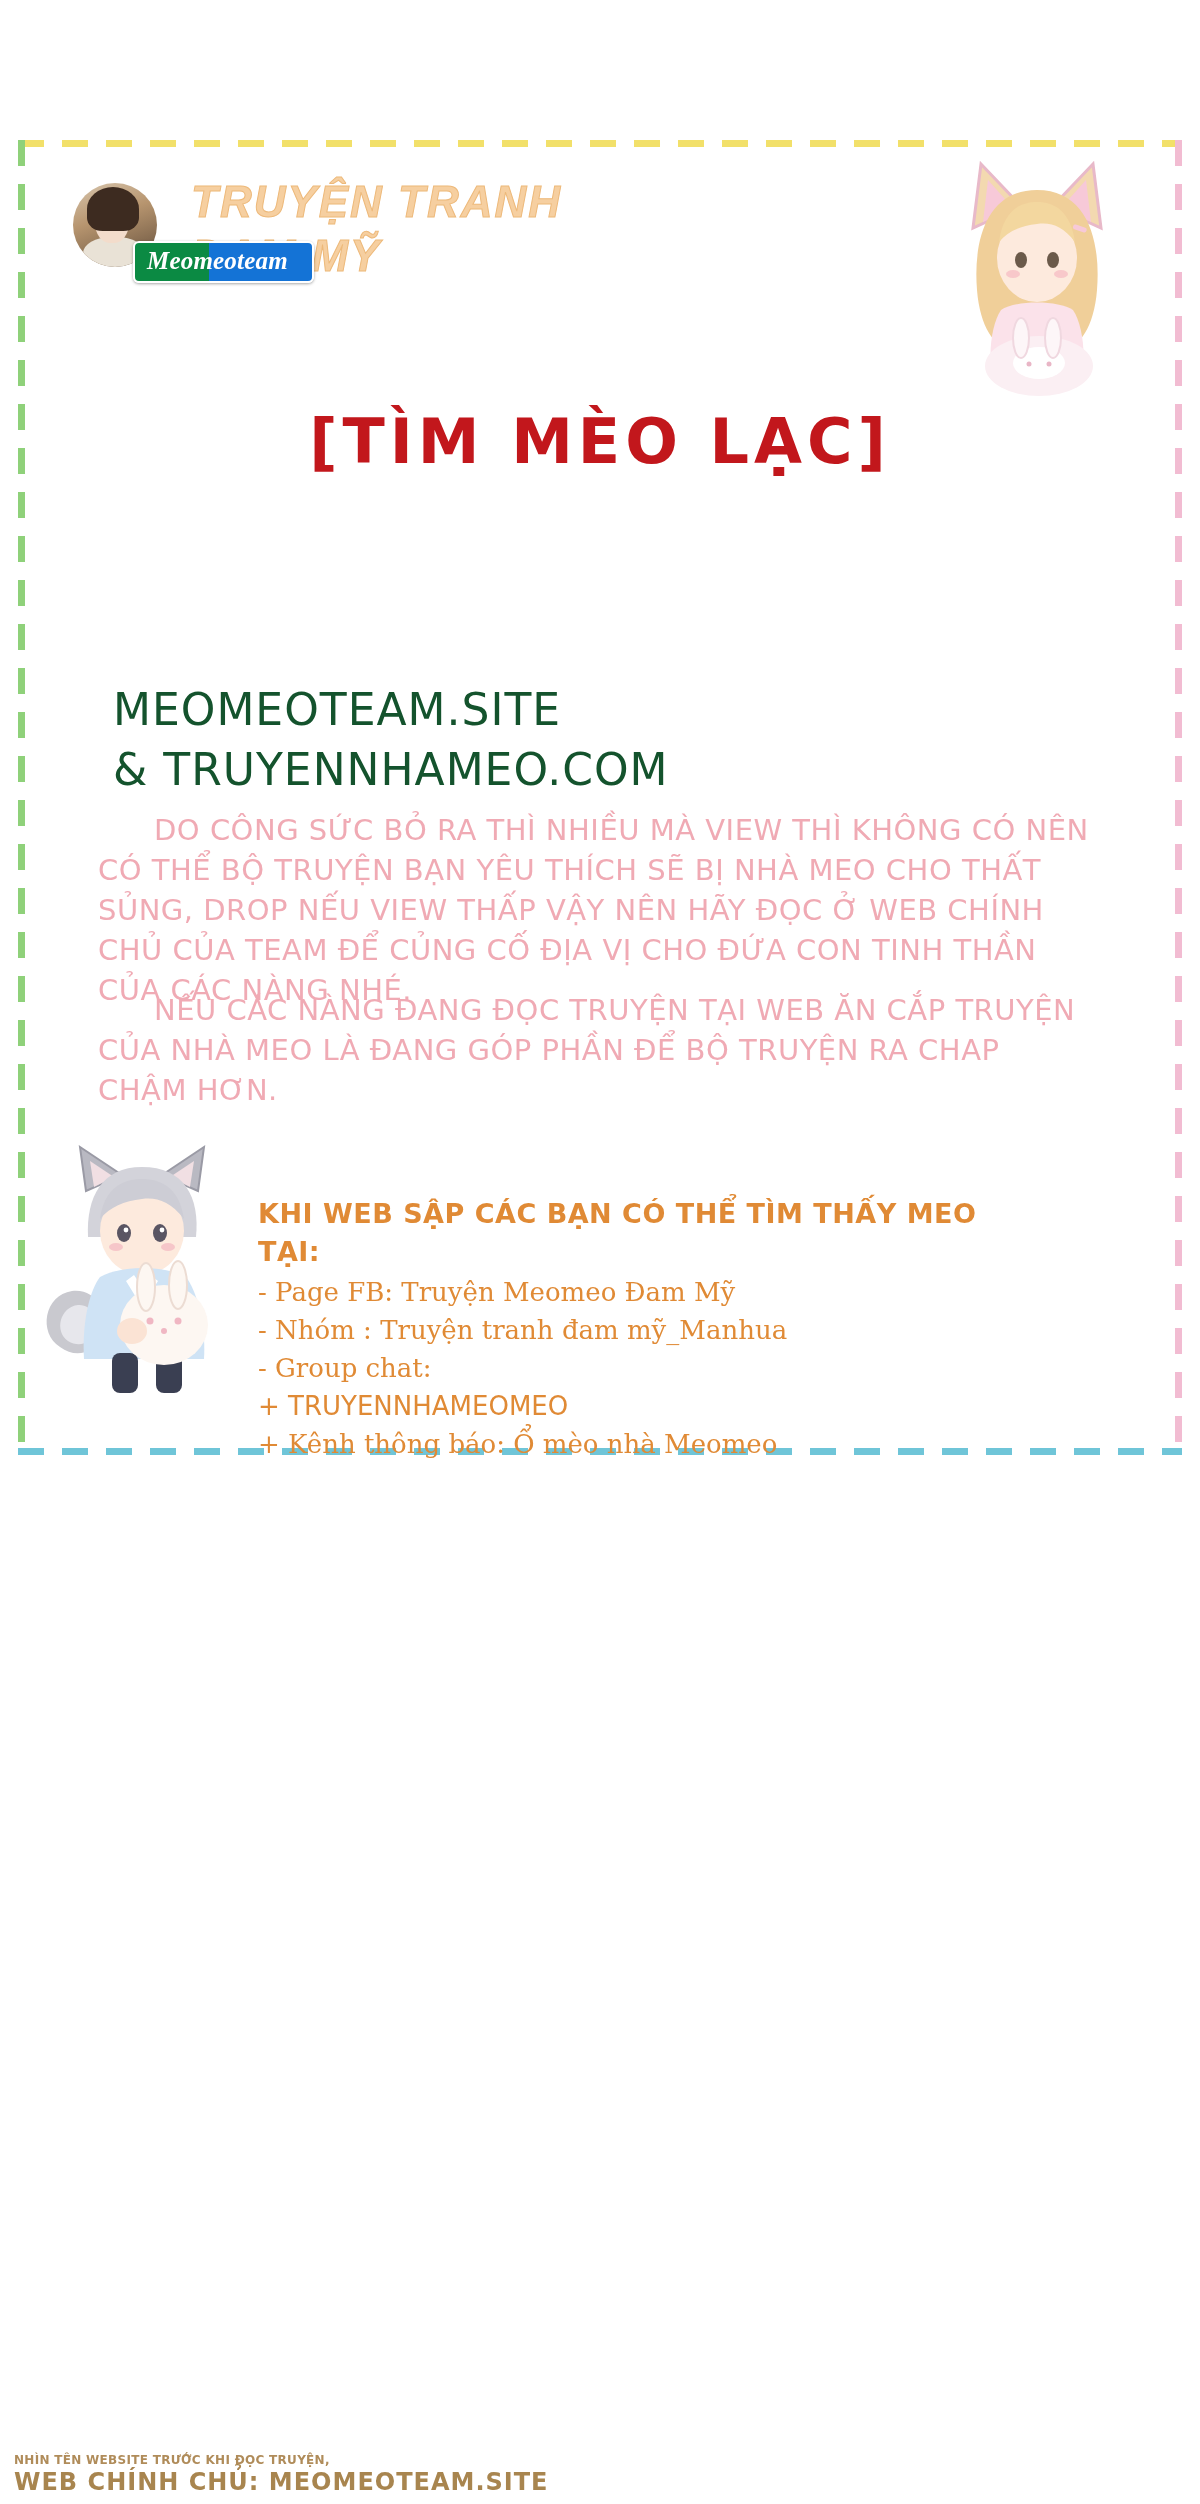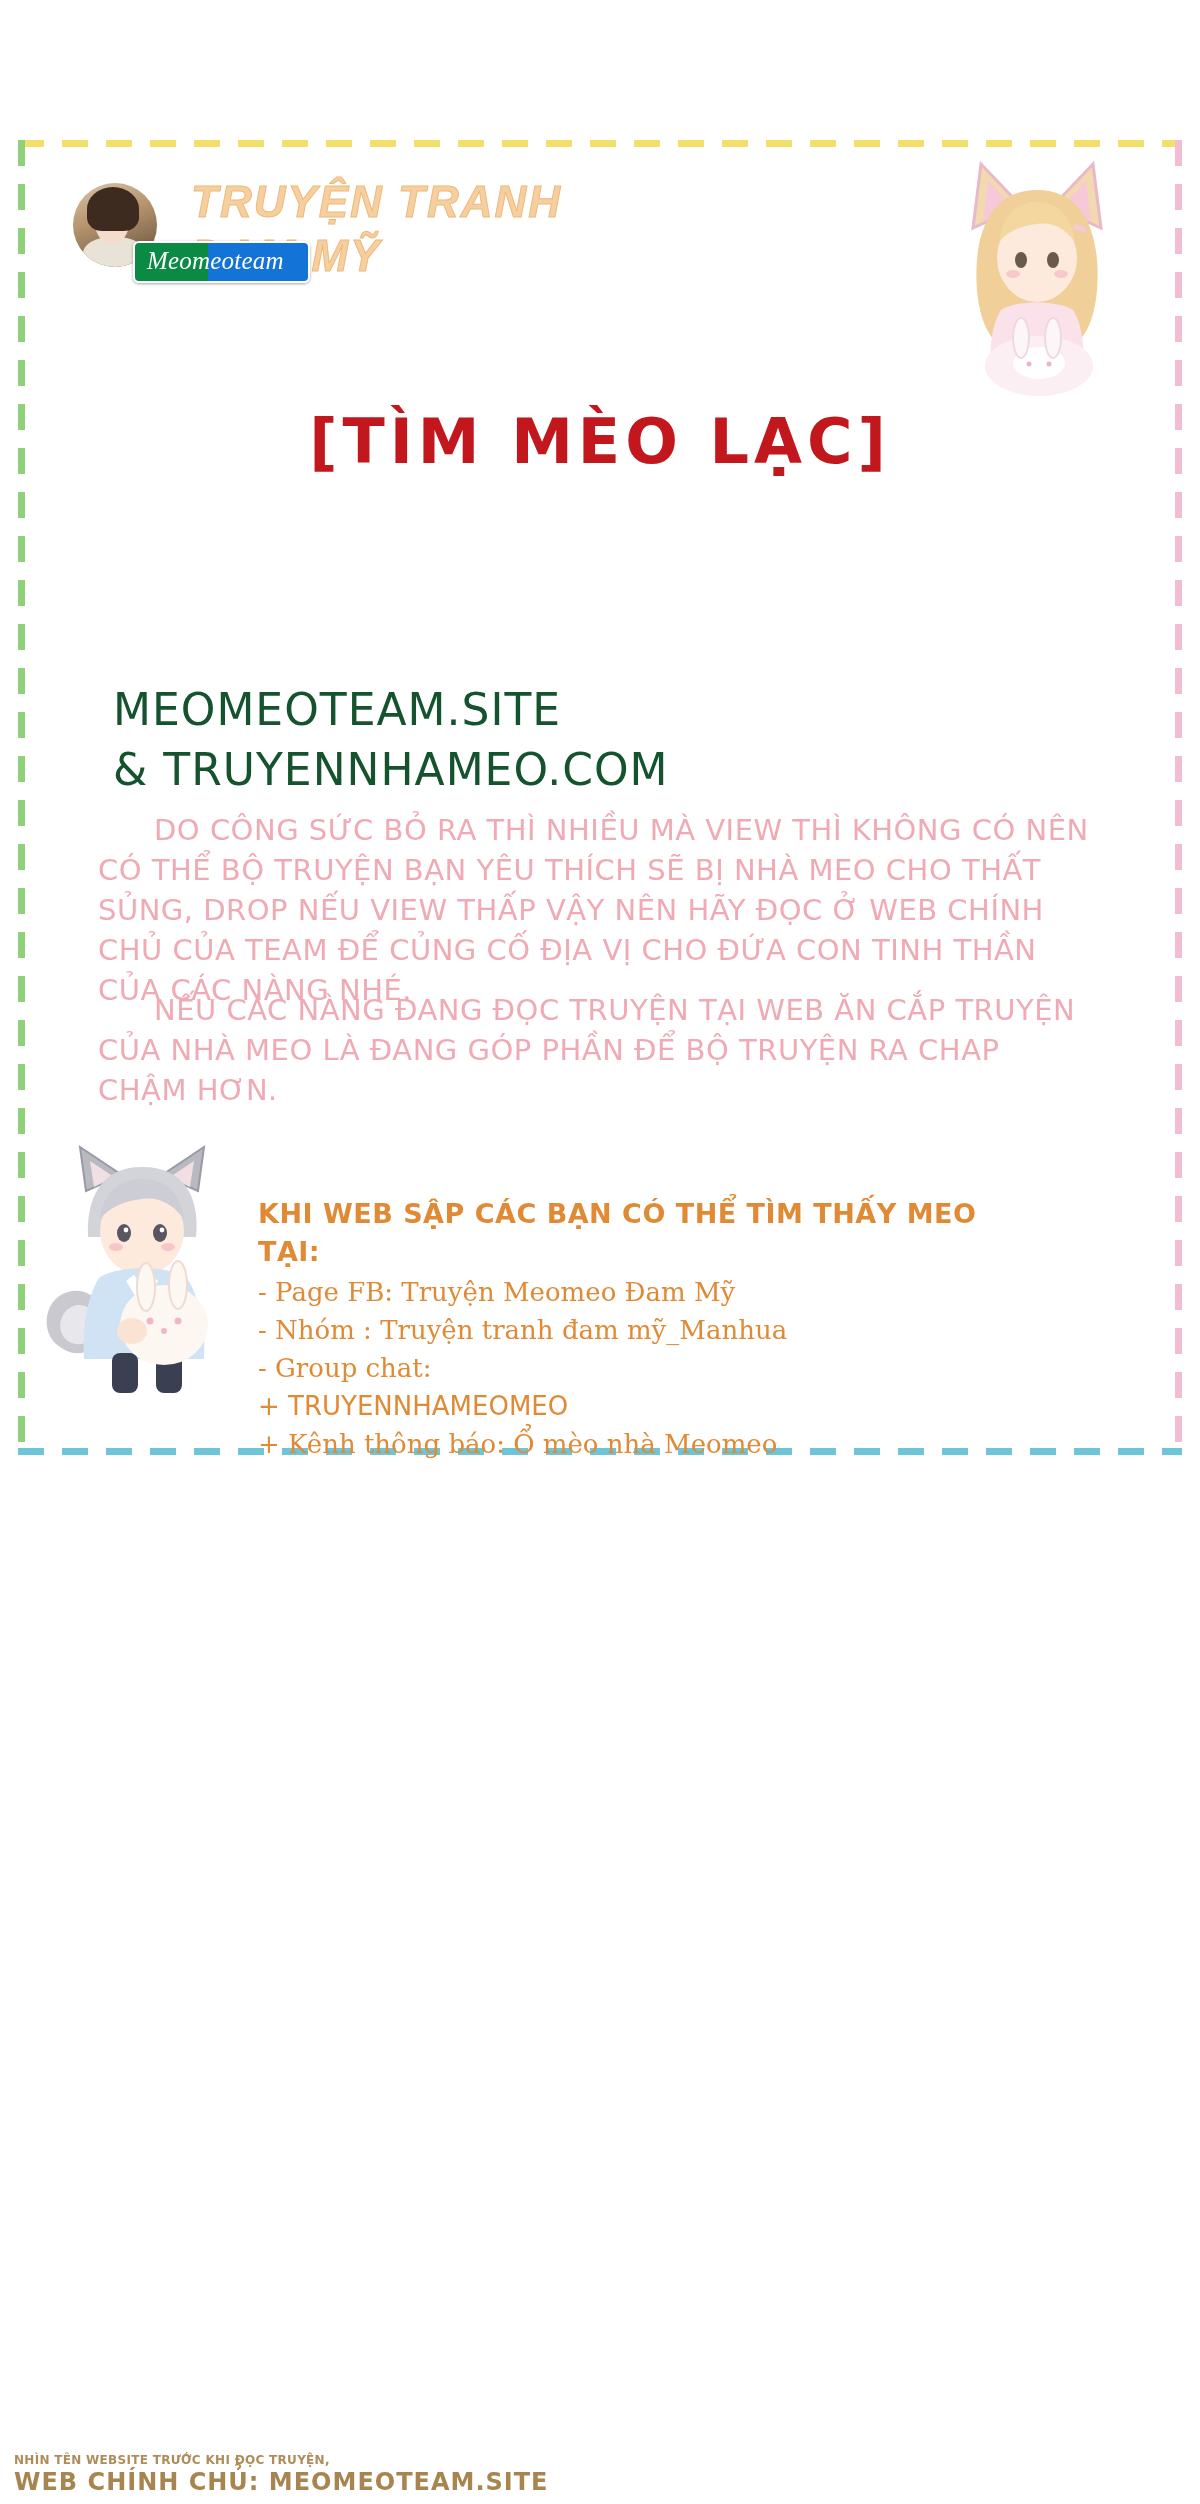--- a/index.html
+++ b/index.html
@@ -89,21 +89,21 @@
   }
   #brand-badge {
     position: absolute;
     left: 60px; top: 66px;
     padding: 4px 24px 6px 12px;
     background: linear-gradient(90deg,#0b8a43 0%, #0b8a43 42%, #1473d6 42%, #1473d6 100%);
     border: 2px solid #ffffff;
     border-radius: 6px;
     color: #ffffff;
     font-family: "Liberation Serif", serif;
-    font-weight: normal;
+    font-weight: bold;
     font-style: italic;
     font-size: 25px;
     letter-spacing: 0.2px;
     box-shadow: 0 1px 3px rgba(0,0,0,0.35);
     white-space: nowrap;
   }
   #site-title {
     position: absolute;
     left: 118px; top: 0px;
     color: #f6cfa0;

